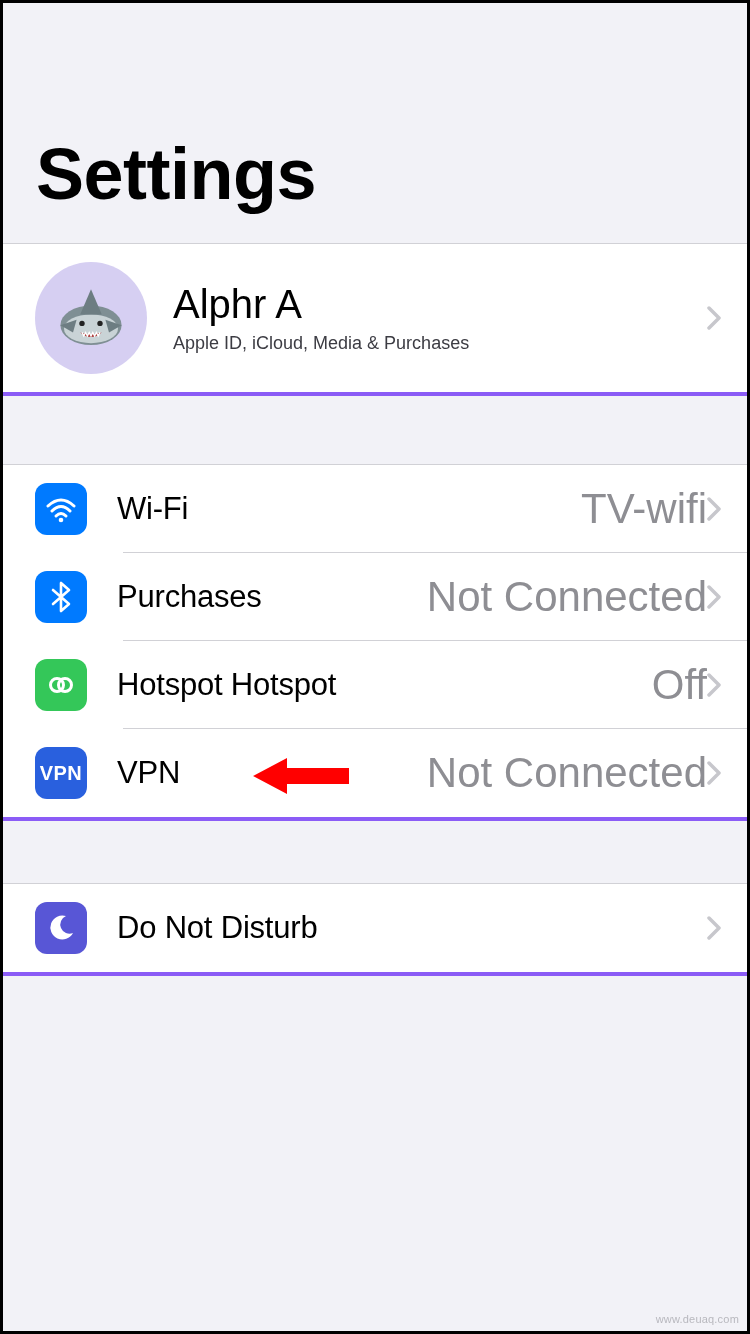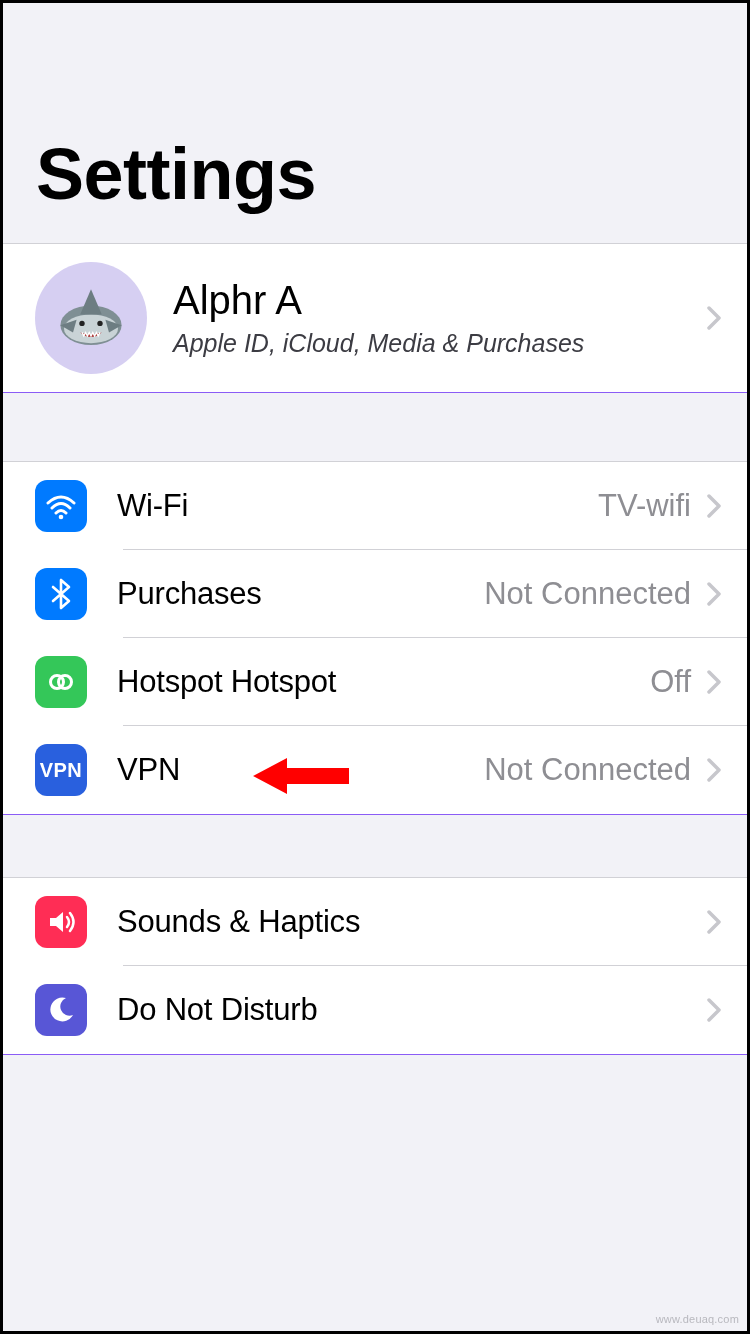--- a/index.html
+++ b/index.html
@@ -13,21 +13,21 @@
   }
   .page-title {
     font-size: 72px;
     font-weight: 700;
     letter-spacing: -0.5px;
     padding: 130px 33px 28px 33px;
   }
   .section {
     background: #fff;
     border-top: 1px solid #d1d1d6;
-    border-bottom: 1px solid #8b5cf6;
+    border-bottom: 4px solid #8b5cf6;
   }
   .section + .spacer { height: 68px; }
   .spacer2 { height: 62px; }
   .row {
     display: flex;
     align-items: center;
     min-height: 88px;
     padding: 0 26px 0 32px;
     position: relative;
   }
@@ -48,23 +48,23 @@
     margin-right: 30px;
     color: #fff;
   }
   .icon-box svg { width: 34px; height: 34px; }
   .label {
     font-size: 31px;
     letter-spacing: -0.2px;
     flex: 1;
   }
   .value {
-    font-size: 31px;
+    font-size: 42px;
     color: #8e8e93;
-    margin-right: 16px;
+    margin-right: 0;
   }
   .chevron {
     width: 14px; height: 24px;
     flex-shrink: 0;
   }
   .chevron svg { display:block; }
   
   .account-row {
     display: flex;
     align-items: center;
@@ -75,21 +75,21 @@
     width: 112px; height: 112px;
     border-radius: 50%;
     background: #d6cff2;
     flex-shrink: 0;
     margin-right: 26px;
     display:flex; align-items:center; justify-content:center;
   }
   .avatar svg { width: 90px; height: 90px; }
   .account-text { flex: 1; }
   .account-name { font-size: 40px; font-weight: 400; margin-bottom: 6px; }
-  .account-sub { font-size: 25px; color: #3c3c43; font-style: italic; }
+  .account-sub { font-size: 18px; color: #3c3c43; }
   
   .toggle {
     width: 90px; height: 54px;
     background: #e9e9eb;
     border-radius: 27px;
     position: relative;
     flex-shrink: 0;
   }
   .toggle .knob {
     position: absolute;
@@ -227,36 +227,20 @@
       </span>
   </div>
 
 </div>
 
 <div class="spacer2"></div>
 
 <div class="section">
 
 
-  <div class="row">
-    <div class="icon-box pink">
-      <svg viewBox="0 0 34 34">
-          <path d="M6 13 L12 13 L19 7 L19 27 L12 21 L6 21 Z" fill="#fff"></path>
-          <path d="M23 12 Q27 17 23 22" stroke="#fff" stroke-width="2.5" fill="none" stroke-linecap="round"></path>
-          <path d="M26 8 Q33 17 26 26" stroke="#fff" stroke-width="2.5" fill="none" stroke-linecap="round"></path>
-        </svg>
-    </div>
-    <span class="label">Sounds &amp; Haptics</span>
-    <span class="chevron">
-        <svg viewBox="0 0 14 24">
-          <path d="M2 2 L12 12 L2 22" stroke="#c7c7cc" stroke-width="3.5" fill="none" stroke-linecap="round" stroke-linejoin="round"></path>
-        </svg>
-      </span>
-    <div class="sep"></div>
-  </div>
 
   <div class="row">
     <div class="icon-box indigo">
       <svg viewBox="0 0 34 34">
           <path d="M22 5 A12 12 0 1 0 29 22 A9 9 0 0 1 22 5 Z" fill="#fff"></path>
         </svg>
     </div>
     <span class="label">Do Not Disturb</span>
     <span class="chevron">
         <svg viewBox="0 0 14 24">

